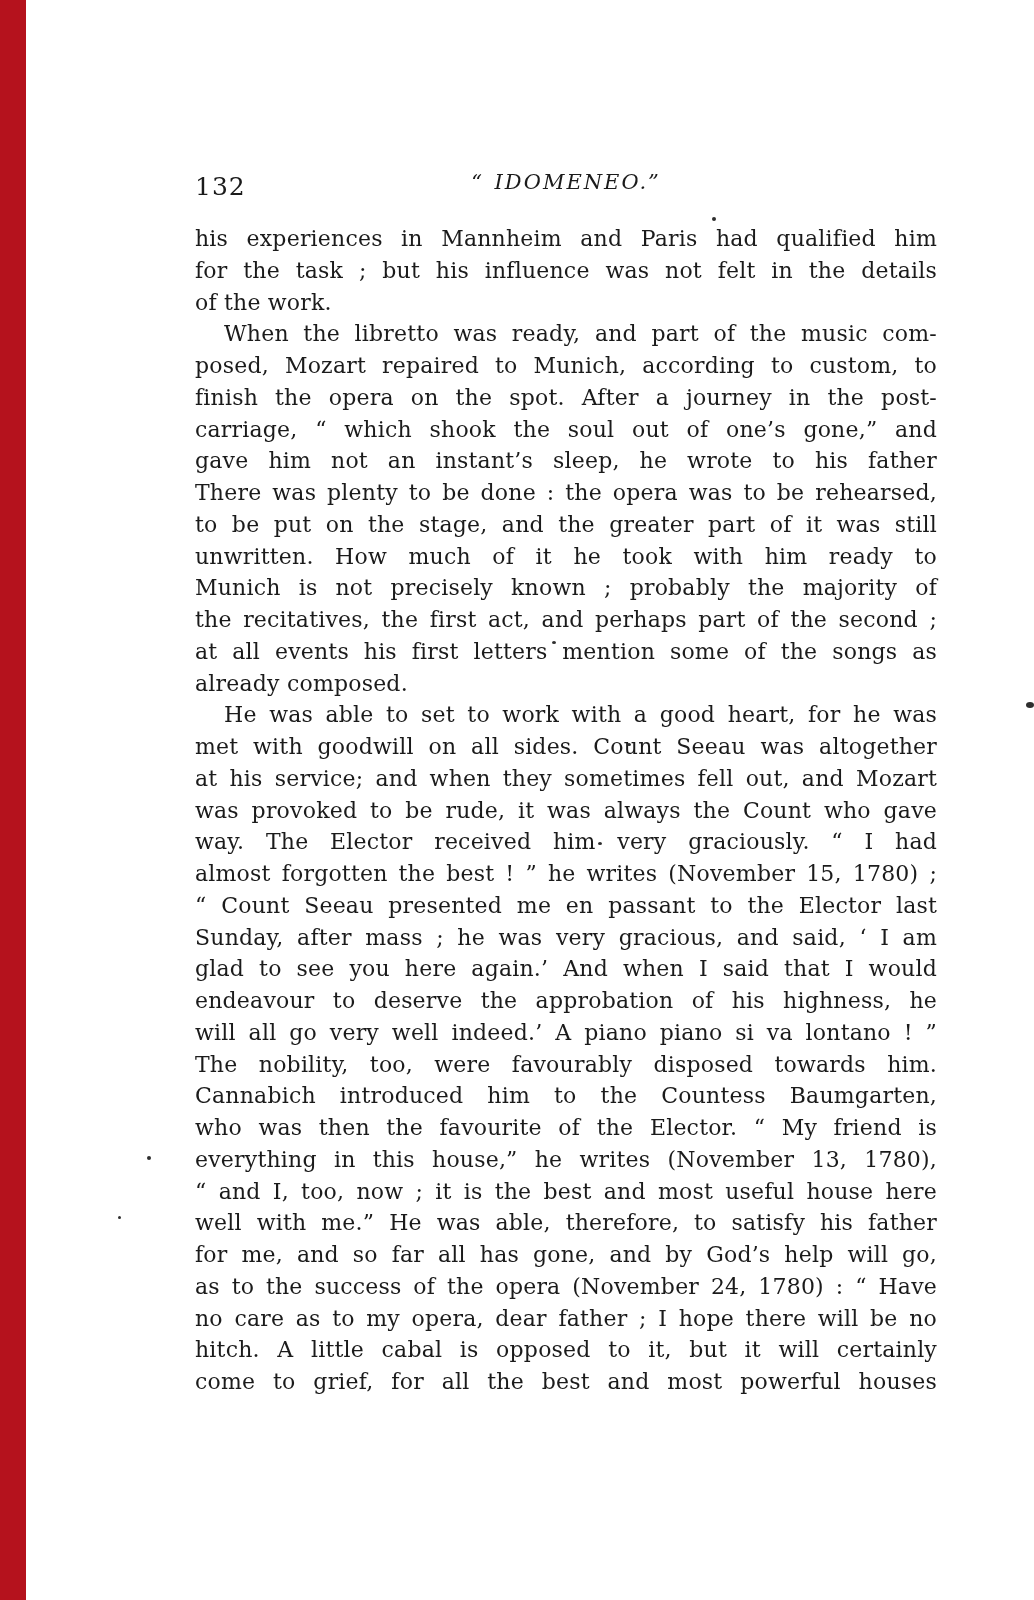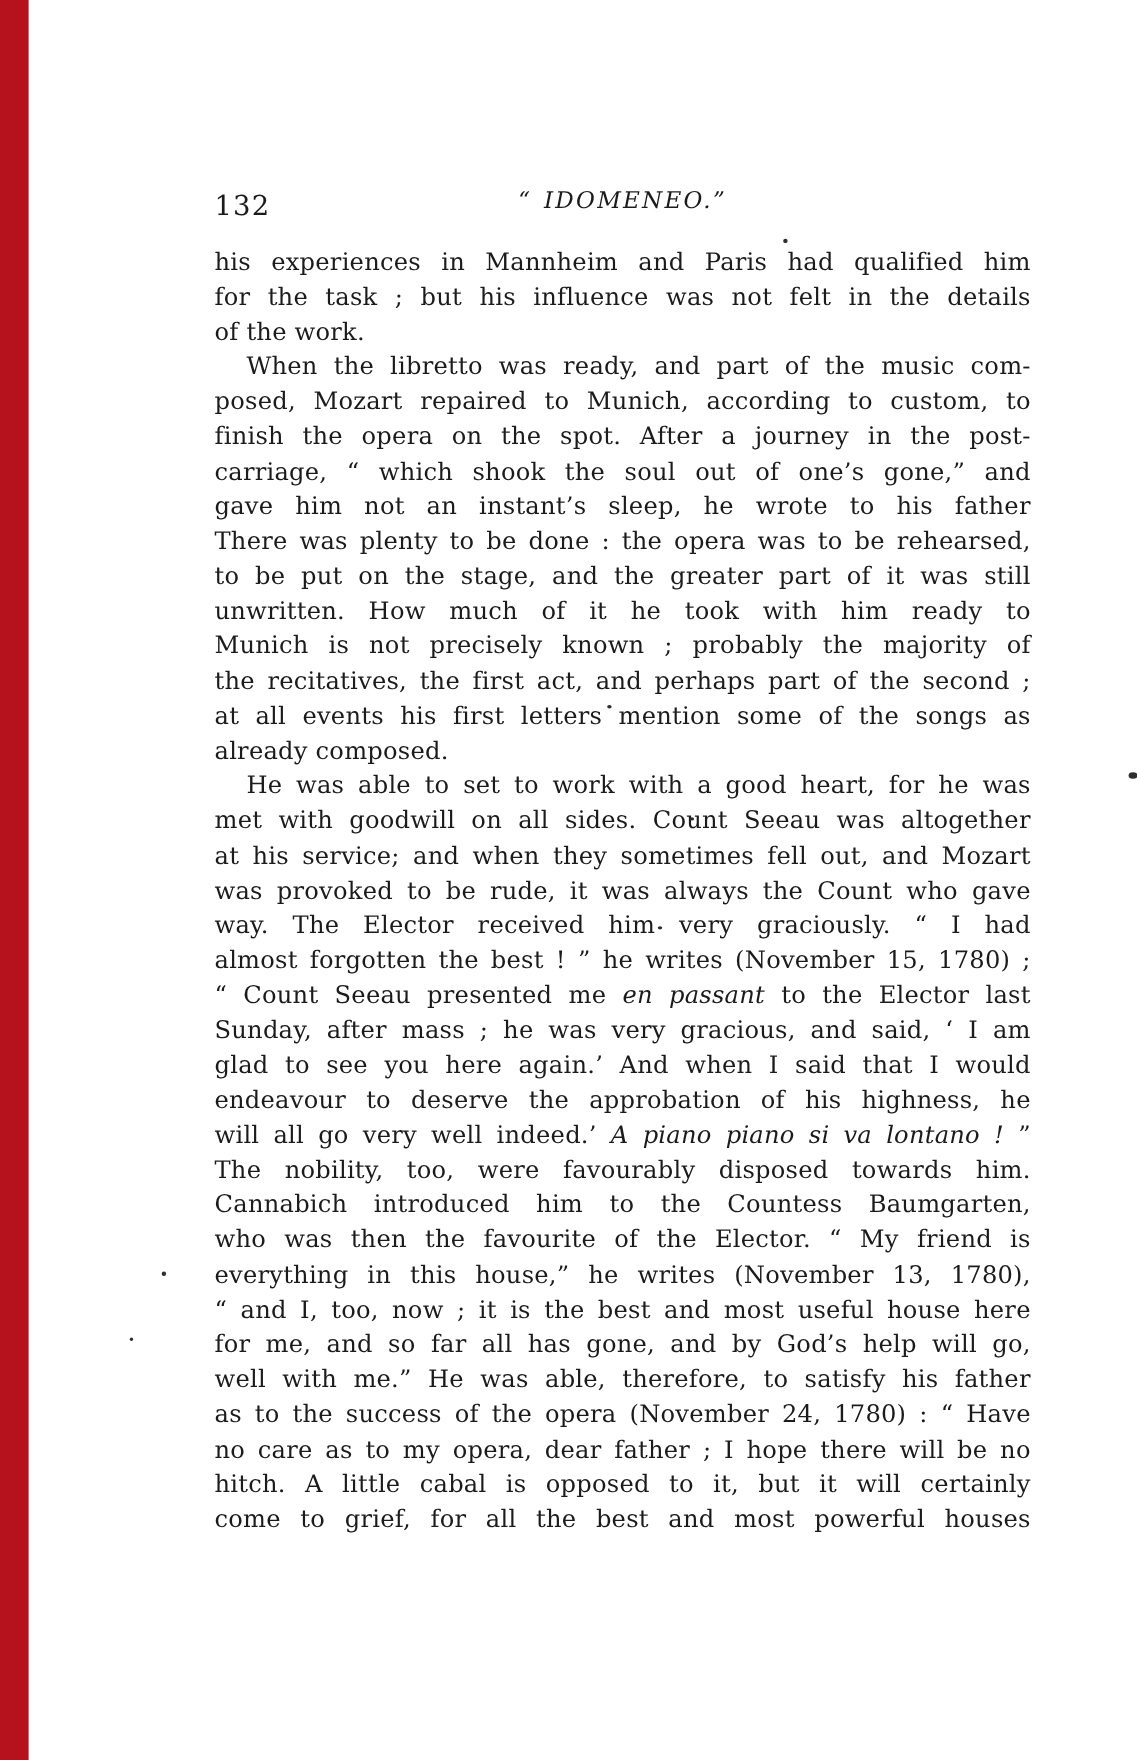--- a/index.html
+++ b/index.html
@@ -48,21 +48,21 @@
     text-align-last: justify;
     -moz-text-align-last: justify;
     white-space: nowrap;
     letter-spacing: 0.2px;
   }
   .line.par-end {
     text-align-last: left;
     -moz-text-align-last: left;
   }
   .line.indent { padding-left: 29px; }
-  .it { font-style: italic; }
+  .it { }
   .speck {
     position: absolute;
     background: #2e2e2e;
     border-radius: 50%;
   }
 </style>
 </head>
 <body style="color: rgb(27, 27, 27); background: rgb(255, 255, 255);">
 
 <div class="edge-stripe" style="background: rgb(181, 18, 29);"></div>
@@ -96,22 +96,22 @@
     <div class="line"><span>“ Count Seeau presented me </span><span class="it">en passant</span><span> to the Elector last</span></div>
     <div class="line"><span>Sunday, after mass ;  he was very gracious, and said, ‘ I am</span></div>
     <div class="line"><span>glad to see you here again.’  And when I said that I would</span></div>
     <div class="line"><span>endeavour to deserve the approbation of his highness, he</span></div>
     <div class="line"><span>will all go very well indeed.’  </span><span class="it">A piano piano si va lontano !</span><span> ”</span></div>
     <div class="line"><span>The nobility, too, were favourably disposed towards him.</span></div>
     <div class="line"><span>Cannabich introduced him to the Countess Baumgarten,</span></div>
     <div class="line"><span>who was then the favourite of the Elector.  “ My friend is</span></div>
     <div class="line"><span>everything in this house,” he writes (November 13, 1780),</span></div>
     <div class="line"><span>“ and I, too, now ;  it is the best and most useful house here</span></div>
+    <div class="line"><span>well with me.”   He was able, therefore, to satisfy his father</span></div>
     <div class="line"><span>for me, and so far all has gone, and by God’s help will go,</span></div>
-    <div class="line"><span>well with me.”   He was able, therefore, to satisfy his father</span></div>
     <div class="line"><span>as to the success of the opera (November 24, 1780) : “ Have</span></div>
     <div class="line"><span>no care as to my opera, dear father ;  I hope there will be no</span></div>
     <div class="line"><span>hitch.  A little cabal is opposed to it, but it will certainly</span></div>
     <div class="line"><span>come to grief, for all the best and most powerful houses</span></div>
   </div>
 
 <div id="specks-layer">
     <div class="speck" style="left: 712px; top: 217px; width: 4px; height: 4px;"></div>
     <div class="speck" style="left: 1026px; top: 702px; width: 8px; height: 6px;"></div>
     <div class="speck" style="left: 627px; top: 743px; width: 4px; height: 3px;"></div>

